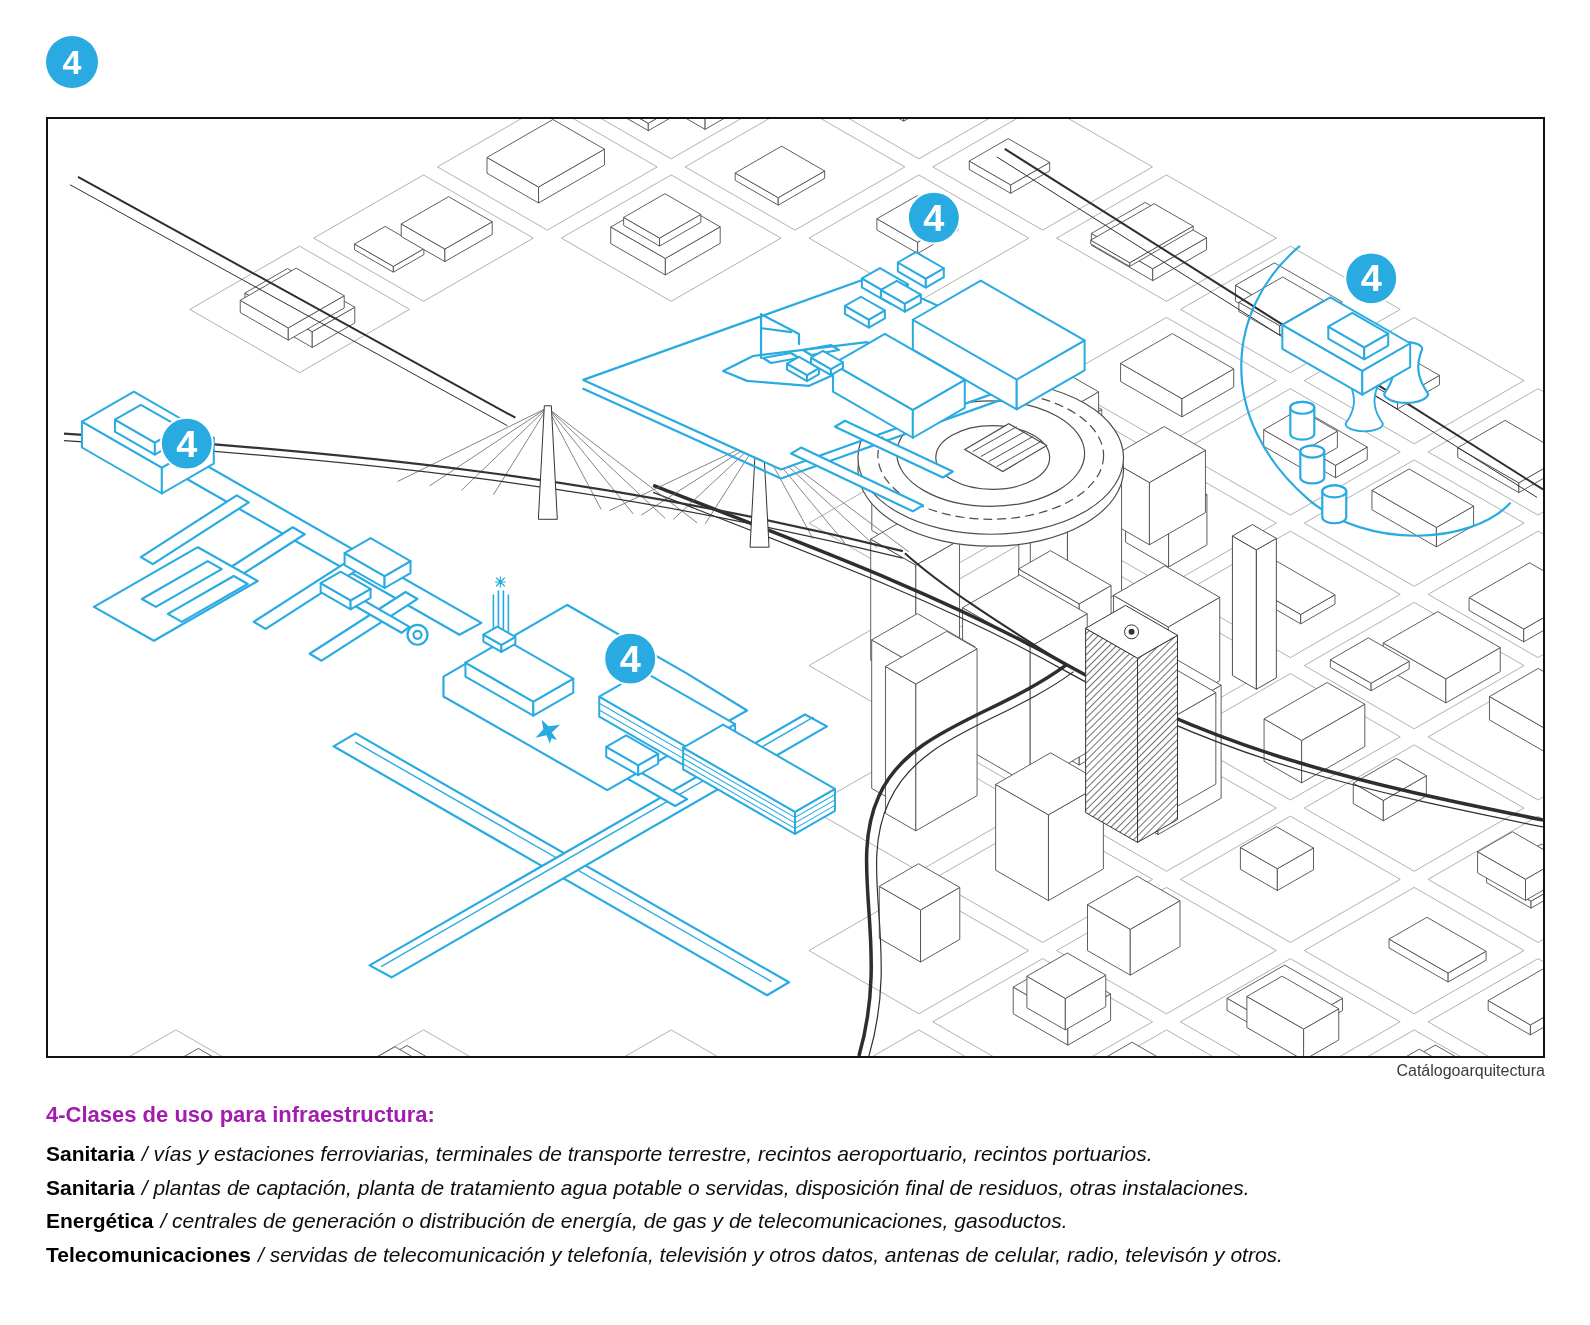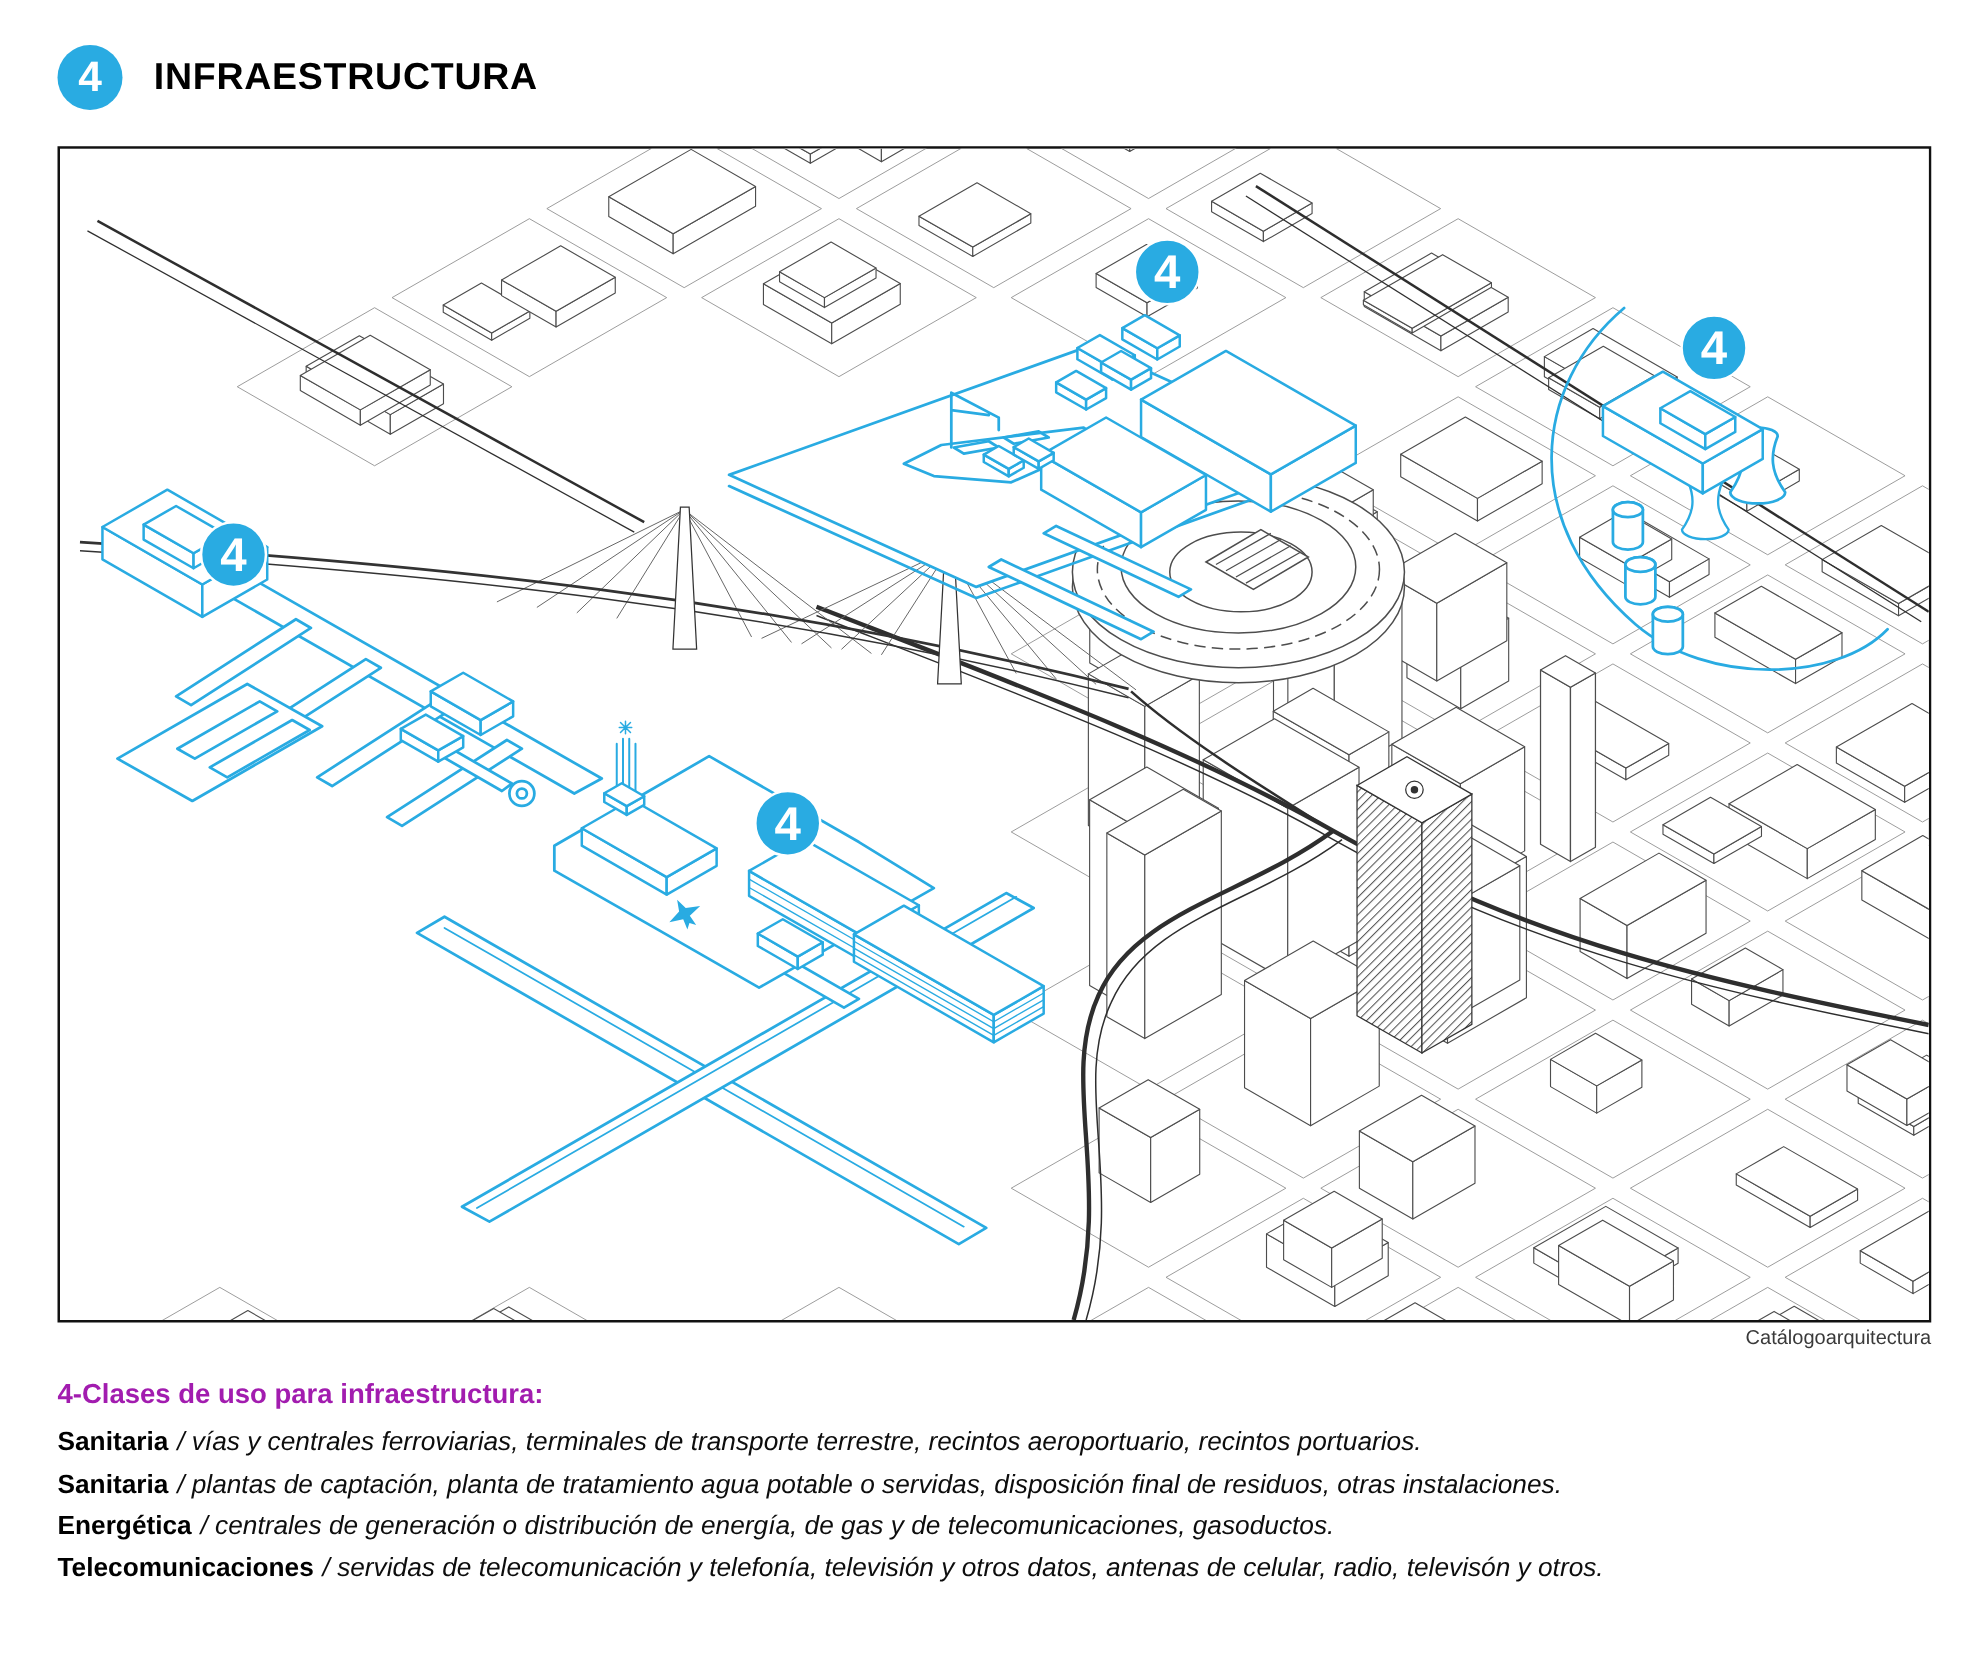--- a/index.html
+++ b/index.html
@@ -18,21 +18,20 @@
   .legend-item .desc{font-style:italic;color:#0d0d0d;}
   .badge-label{font-family:"Liberation Sans",sans-serif;font-weight:bold;font-size:38px;fill:#fff;text-anchor:middle;}
 </style>
 </head>
 <body>
 
 <div class="header">
   <div class="header-badge">
     <span>4</span>
   </div>
-  <div class="header-title">INFRAESTRUCTURA</div>
 </div>
 
 <div class="map-frame">
 <svg viewBox="0 0 1497 941" preserveAspectRatio="none">
   <defs>
     <pattern id="hatch" width="5" height="5" patternUnits="userSpaceOnUse" patternTransform="rotate(45)">
       <rect width="5" height="5" fill="#fff"></rect>
       <line x1="0" y1="0" x2="0" y2="5" stroke="#555" stroke-width="1.7"></line>
     </pattern>
   </defs>
@@ -485,21 +484,21 @@
     </g>
   </g>
 </svg>
 </div>
 
 <div class="credit">Catálogoarquitectura</div>
 
 <div class="legend">
   <div class="legend-title">4-Clases de uso para infraestructura:</div>
   <div class="legend-item">
-    <span class="term">Sanitaria</span><span class="desc">/ vías y centrales ferroviarias, terminales de transporte terrestre, recintos aeroportuario, recintos portuarios.</span>
+    <span class="term">Sanitaria</span><span class="desc">/ vías y estaciones ferroviarias, terminales de transporte terrestre, recintos aeroportuario, recintos portuarios.</span>
   </div>
   <div class="legend-item">
     <span class="term">Sanitaria</span><span class="desc">/ plantas de captación, planta de tratamiento agua potable o servidas, disposición final de residuos, otras instalaciones.</span>
   </div>
   <div class="legend-item">
     <span class="term">Energética</span><span class="desc">/ centrales de generación o distribución de energía, de gas y de telecomunicaciones, gasoductos.</span>
   </div>
   <div class="legend-item">
     <span class="term">Telecomunicaciones</span><span class="desc">/ servidas de telecomunicación y telefonía, televisión y otros datos, antenas de celular, radio, televisón y otros.</span>
   </div>

